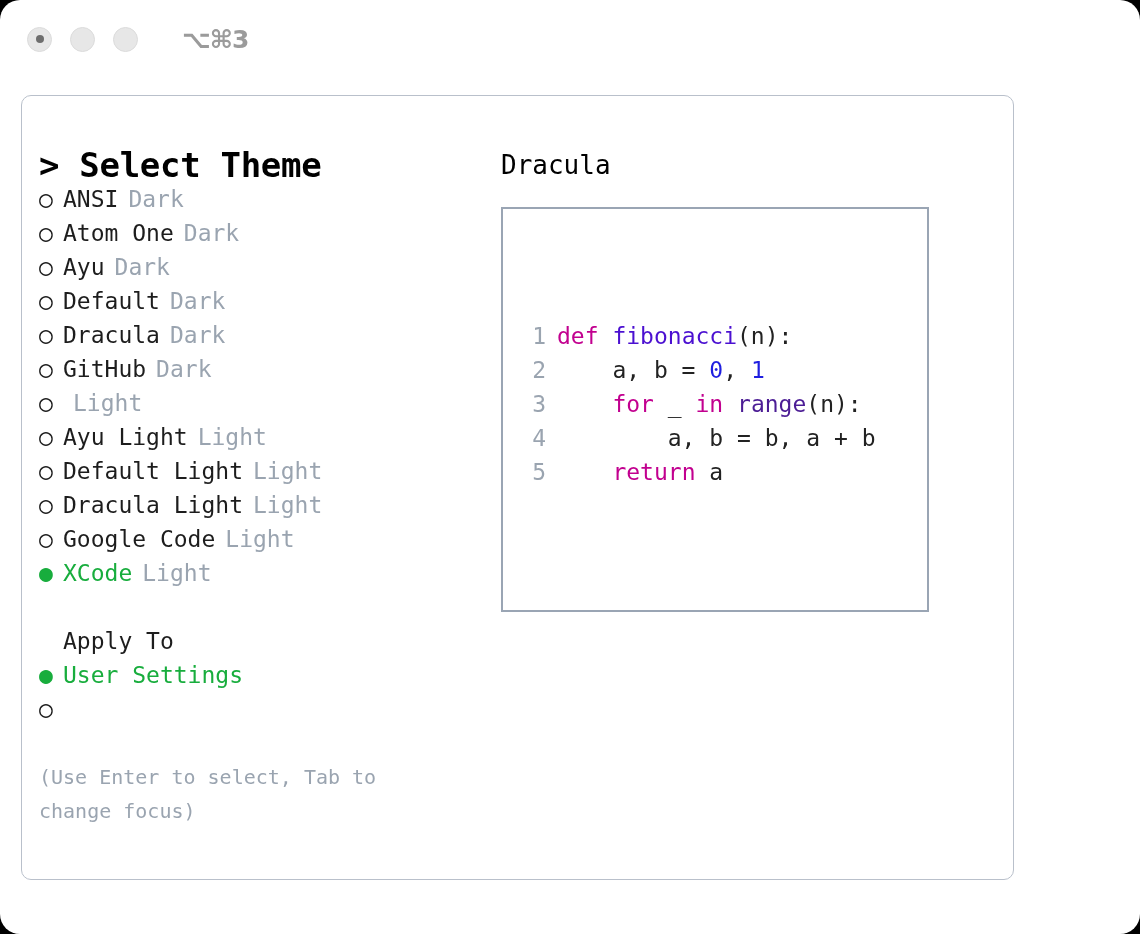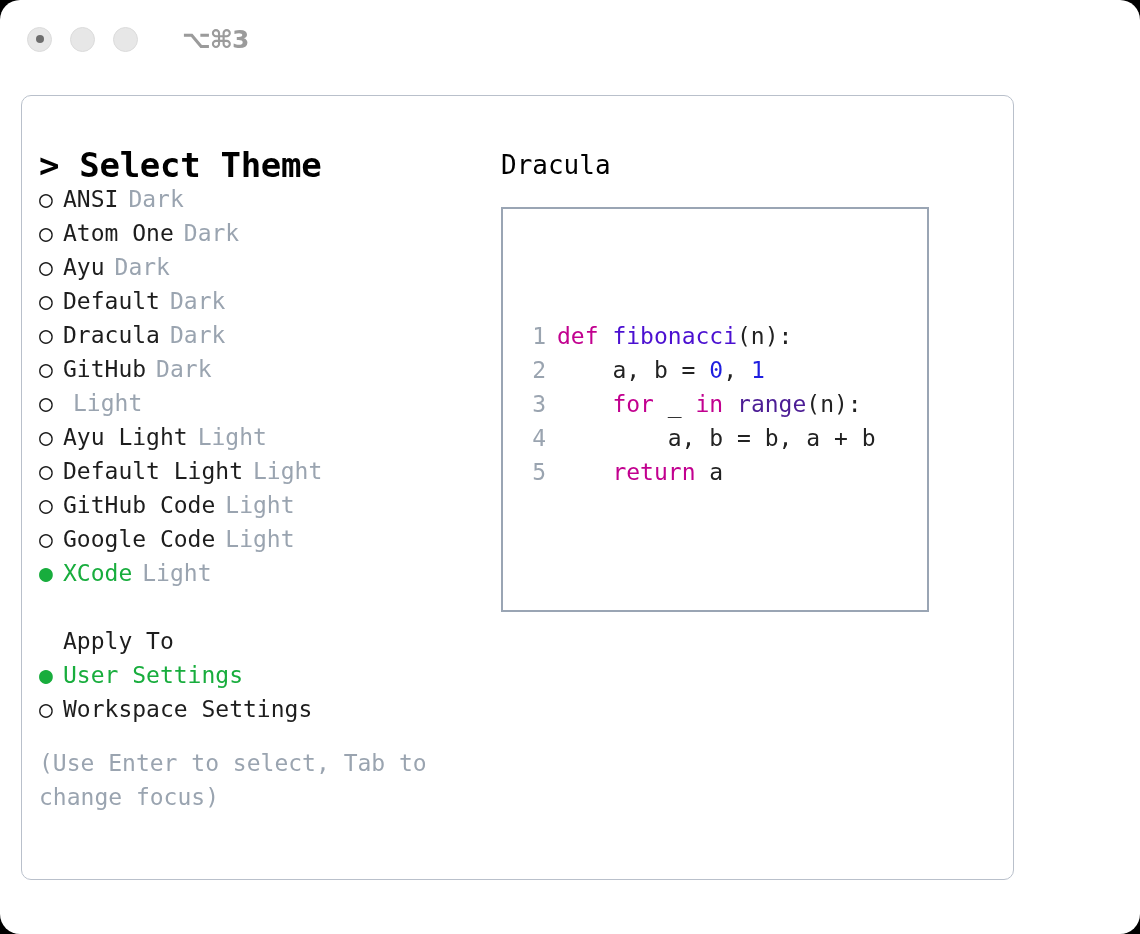--- a/index.html
+++ b/index.html
@@ -134,22 +134,22 @@
     line-height: 34px;
     font-size: 23px;
     color: #1d1d1d;
     white-space: pre;
   }
   .group-heading .marker { color: transparent; }
 
   .spacer-block { height: 34px; }
 
   .hint {
-    margin-top: 20px;
-    font-size: 23px;
+    margin-top: 34px;
+    font-size: 20px;
     line-height: 34px;
     color: #9aa4b0;
     width: 400px;
   }
 
   
   .right-col {
     position: absolute;
     left: 479px;
     top: 52px;
@@ -222,34 +222,34 @@
         <div id="theme-options">
             <div class="opt"><span class="marker">○</span><span class="opt-label">ANSI</span><span class="opt-tag">Dark</span></div>
             <div class="opt"><span class="marker">○</span><span class="opt-label">Atom One</span><span class="opt-tag">Dark</span></div>
             <div class="opt"><span class="marker">○</span><span class="opt-label">Ayu</span><span class="opt-tag">Dark</span></div>
             <div class="opt"><span class="marker">○</span><span class="opt-label">Default</span><span class="opt-tag">Dark</span></div>
             <div class="opt"><span class="marker">○</span><span class="opt-label">Dracula</span><span class="opt-tag">Dark</span></div>
             <div class="opt"><span class="marker">○</span><span class="opt-label">GitHub</span><span class="opt-tag">Dark</span></div>
             <div class="opt"><span class="marker">○</span><span class="opt-tag">Light</span></div>
             <div class="opt"><span class="marker">○</span><span class="opt-label">Ayu Light</span><span class="opt-tag">Light</span></div>
             <div class="opt"><span class="marker">○</span><span class="opt-label">Default Light</span><span class="opt-tag">Light</span></div>
-            <div class="opt"><span class="marker">○</span><span class="opt-label">GitHub Code</span><span class="opt-tag">Light</span></div>
+            <div class="opt"><span class="marker">○</span><span class="opt-label">Dracula Light</span><span class="opt-tag">Light</span></div>
             <div class="opt"><span class="marker">○</span><span class="opt-label">Google Code</span><span class="opt-tag">Light</span></div>
             <div class="opt selected"><span class="marker">●</span><span class="opt-label">XCode</span><span class="opt-tag">Light</span></div>
           </div>
 
         <div class="spacer-block"></div>
 
         <div class="group-heading">
           <span class="marker">○</span><span>Apply To</span>
         </div>
 
         <div id="apply-options">
             <div class="opt selected"><span class="marker">●</span><span class="opt-label">User Settings</span></div>
-            <div class="opt"><span class="marker">○</span><span class="opt-label">Workspace Settings</span></div>
+            <div class="opt"><span class="marker">○</span></div>
           </div>
 
         <div class="hint">(Use Enter to select, Tab to change focus)</div>
       </div>
 
       <div class="right-col">
         <div class="preview-title">Dracula</div>
         <div class="preview-box">
           <div class="code-area">
             <div id="code-lines"><div class="code-line"><span class="ln">1</span><span class="kw">def </span><span class="fn">fibonacci</span><span class="pl">(n):</span></div><div class="code-line"><span class="ln">2</span><span class="pl">    a, b = </span><span class="num">0</span><span class="pl">, </span><span class="num">1</span></div><div class="code-line"><span class="ln">3</span><span class="pl">    </span><span class="kw">for</span><span class="pl"> _ </span><span class="kw">in</span><span class="pl"> </span><span class="bi">range</span><span class="pl">(n):</span></div><div class="code-line"><span class="ln">4</span><span class="pl">        a, b = b, a + b</span></div><div class="code-line"><span class="ln">5</span><span class="pl">    </span><span class="kw">return</span><span class="pl"> a</span></div></div>

